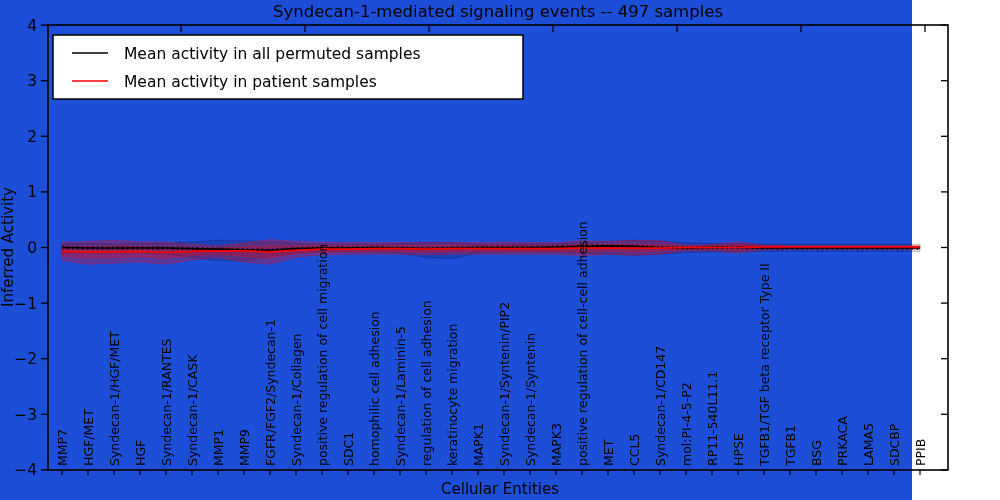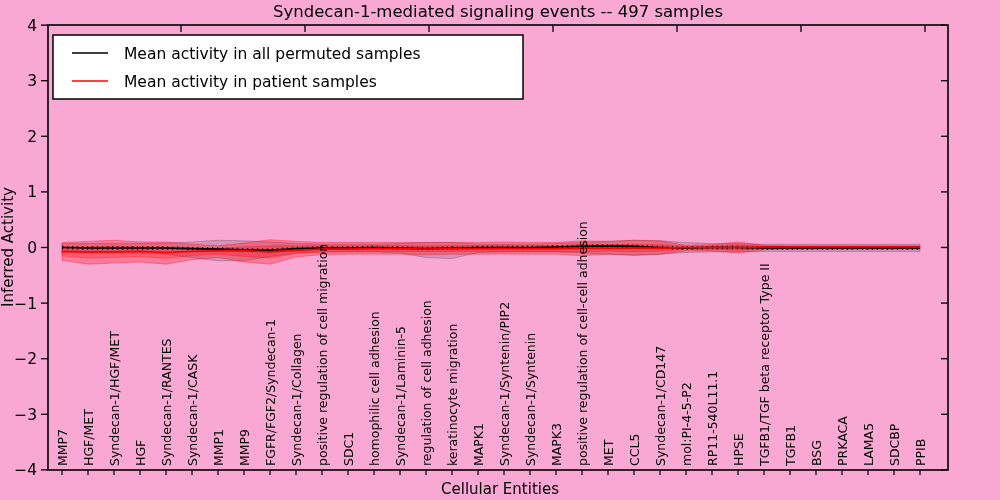--- a/index.html
+++ b/index.html
@@ -1,16 +1,16 @@
 <!DOCTYPE html>
 <html><head>
 <meta charset="utf-8">
 <style>
   html,body{margin:0;padding:0;background:#ffffff;}
-  #figure{position:relative;width:1000px;height:500px;background:#f9a8d4;
+  #figure{position:relative;width:912px;height:500px;background:#1d4ed8;
           font-family:"DejaVu Sans","Liberation Sans",sans-serif;}
   svg{position:absolute;left:0;top:0;}
   svg text{fill:#000000;}
   .title-text{font-size:16.5px;}
   .axis-label{font-size:15px;}
   .legend-text{font-size:15.5px;}
   .ytick-label{font-size:15.5px;}
   .xtick-label{font-size:12.5px;}
 </style>
 </head>

